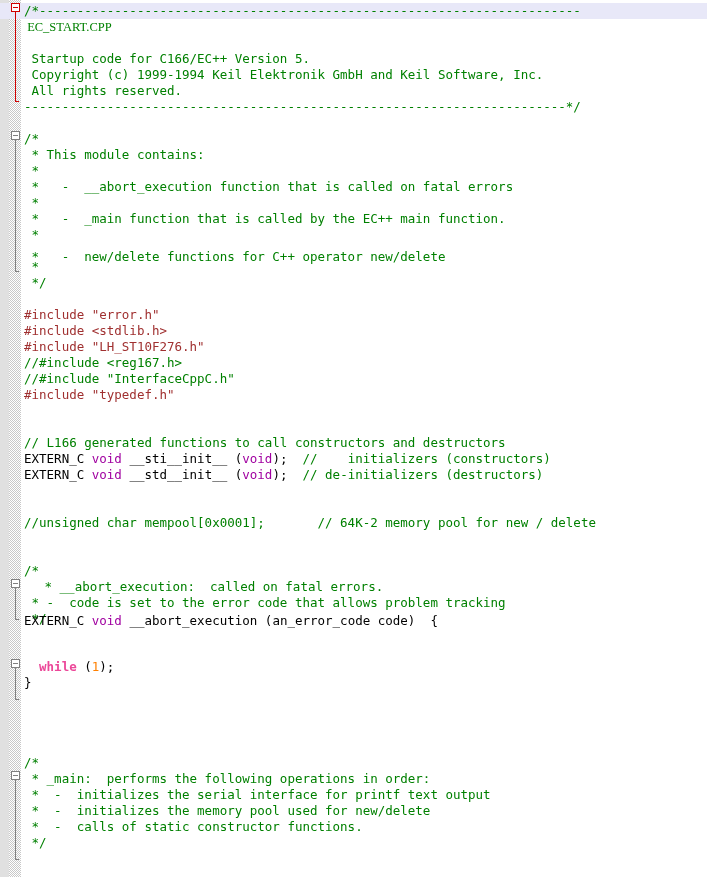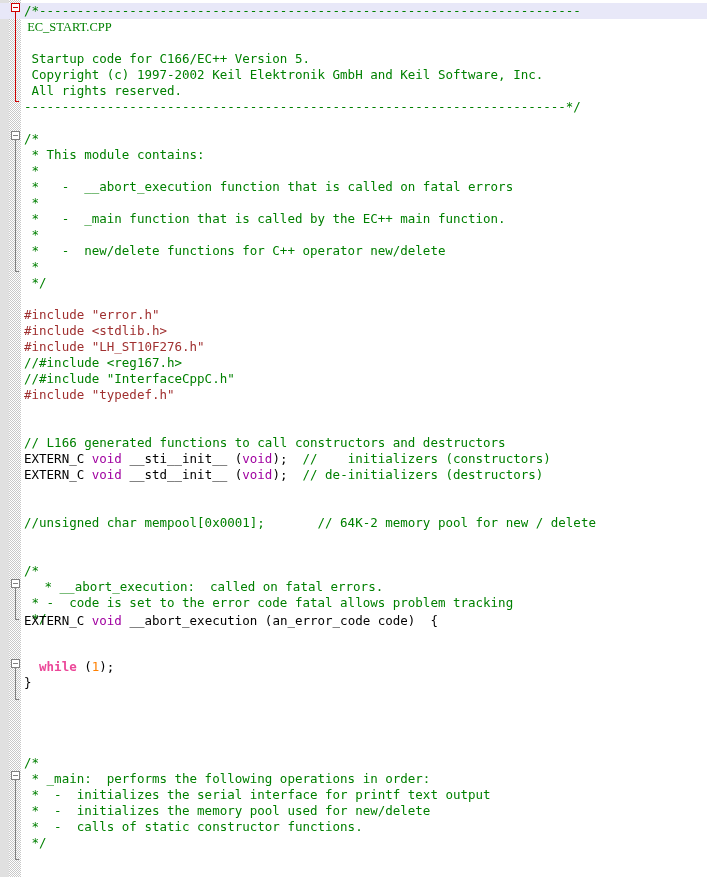--- a/index.html
+++ b/index.html
@@ -117,32 +117,32 @@
 <div id="editor">
 
   <div class="gutter-plain"></div>
   <div class="gutter-fold"></div>
 
   <div class="code-surface" id="code-surface">
       <div class="line current" style="top: 3px;"><span class="txt"><span class="tok-comment">/*------------------------------------------------------------------------</span></span></div>
       <div class="line" style="top: 19px; font-family: Liberation Serif, serif;"><span class="txt"><span class="tok-comment"> EC_START.CPP</span></span></div>
       <div class="line" style="top: 35px;"><span class="txt"></span></div>
       <div class="line" style="top: 51px;"><span class="txt"><span class="tok-comment"> Startup code for C166/EC++ Version 5.</span></span></div>
-      <div class="line" style="top: 67px;"><span class="txt"><span class="tok-comment"> Copyright (c) 1997-2002 Keil Elektronik GmbH and Keil Software, Inc.</span></span></div>
+      <div class="line" style="top: 67px;"><span class="txt"><span class="tok-comment"> Copyright (c) 1999-1994 Keil Elektronik GmbH and Keil Software, Inc.</span></span></div>
       <div class="line" style="top: 83px;"><span class="txt"><span class="tok-comment"> All rights reserved.</span></span></div>
       <div class="line" style="top: 99px;"><span class="txt"><span class="tok-comment">------------------------------------------------------------------------*/</span></span></div>
       <div class="line" style="top: 115px;"><span class="txt"></span></div>
       <div class="line" style="top: 131px;"><span class="txt"><span class="tok-comment">/*</span></span></div>
       <div class="line" style="top: 147px;"><span class="txt"><span class="tok-comment"> * This module contains:</span></span></div>
       <div class="line" style="top: 163px;"><span class="txt"><span class="tok-comment"> *</span></span></div>
       <div class="line" style="top: 179px;"><span class="txt"><span class="tok-comment"> *   -  __abort_execution function that is called on fatal errors</span></span></div>
       <div class="line" style="top: 195px;"><span class="txt"><span class="tok-comment"> *</span></span></div>
       <div class="line" style="top: 211px;"><span class="txt"><span class="tok-comment"> *   -  _main function that is called by the EC++ main function.</span></span></div>
       <div class="line" style="top: 227px;"><span class="txt"><span class="tok-comment"> *</span></span></div>
-      <div class="line" style="top: 243px;"><span class="txt"><span class="tok-comment"> *   -  new/delete functions for C++ operator new/delete</span></span></div>
+      <div class="line" style="top: 249px;"><span class="txt"><span class="tok-comment"> *   -  new/delete functions for C++ operator new/delete</span></span></div>
       <div class="line" style="top: 259px;"><span class="txt"><span class="tok-comment"> *</span></span></div>
       <div class="line" style="top: 275px;"><span class="txt"><span class="tok-comment"> */</span></span></div>
       <div class="line" style="top: 291px;"><span class="txt"></span></div>
       <div class="line" style="top: 307px;"><span class="txt"><span class="tok-pre">#include "error.h"</span></span></div>
       <div class="line" style="top: 323px;"><span class="txt"><span class="tok-pre">#include &lt;stdlib.h&gt;</span></span></div>
       <div class="line" style="top: 339px;"><span class="txt"><span class="tok-pre">#include "LH_ST10F276.h"</span></span></div>
       <div class="line" style="top: 355px;"><span class="txt"><span class="tok-comment">//#include &lt;reg167.h&gt;</span></span></div>
       <div class="line" style="top: 371px;"><span class="txt"><span class="tok-comment">//#include "InterfaceCppC.h"</span></span></div>
       <div class="line" style="top: 387px;"><span class="txt"><span class="tok-pre">#include "typedef.h"</span></span></div>
       <div class="line" style="top: 403px;"><span class="txt"></span></div>
@@ -150,21 +150,21 @@
       <div class="line" style="top: 435px;"><span class="txt"><span class="tok-comment">// L166 generated functions to call constructors and destructors</span></span></div>
       <div class="line" style="top: 451px;"><span class="txt"><span class="tok-ident">EXTERN_C</span><span class="tok-plain"> </span><span class="tok-keyword">void</span><span class="tok-plain"> </span><span class="tok-ident">__sti__init__</span><span class="tok-plain"> (</span><span class="tok-keyword">void</span><span class="tok-plain">);  </span><span class="tok-comment">//    initializers (constructors)</span></span></div>
       <div class="line" style="top: 467px;"><span class="txt"><span class="tok-ident">EXTERN_C</span><span class="tok-plain"> </span><span class="tok-keyword">void</span><span class="tok-plain"> </span><span class="tok-ident">__std__init__</span><span class="tok-plain"> (</span><span class="tok-keyword">void</span><span class="tok-plain">);  </span><span class="tok-comment">// de-initializers (destructors)</span></span></div>
       <div class="line" style="top: 483px;"><span class="txt"></span></div>
       <div class="line" style="top: 499px;"><span class="txt"></span></div>
       <div class="line" style="top: 515px;"><span class="txt"><span class="tok-comment">//unsigned char mempool[0x0001];       // 64K-2 memory pool for new / delete</span></span></div>
       <div class="line" style="top: 531px;"><span class="txt"></span></div>
       <div class="line" style="top: 547px;"><span class="txt"></span></div>
       <div class="line" style="top: 563px;"><span class="txt"><span class="tok-comment">/*</span></span></div>
       <div class="line" style="top: 579px; margin-left: 13px;"><span class="txt"><span class="tok-comment"> * __abort_execution:  called on fatal errors.</span></span></div>
-      <div class="line" style="top: 595px;"><span class="txt"><span class="tok-comment"> * -  code is set to the error code fatal allows problem tracking</span></span></div>
+      <div class="line" style="top: 595px;"><span class="txt"><span class="tok-comment"> * -  code is set to the error code that allows problem tracking</span></span></div>
       <div class="line" style="top: 611px;"><span class="txt"><span class="tok-comment"> */</span></span></div>
       <div class="line" style="top: 627px;"><span class="txt"></span></div>
       <div class="line" style="top: 613px;"><span class="txt"><span class="tok-ident">EXTERN_C</span><span class="tok-plain"> </span><span class="tok-keyword">void</span><span class="tok-plain"> </span><span class="tok-ident">__abort_execution</span><span class="tok-plain"> (an_error_code code)  {</span></span></div>
       <div class="line" style="top: 659px;"><span class="txt"><span class="tok-plain">  </span><span class="tok-control">while</span><span class="tok-plain"> (</span><span class="tok-number">1</span><span class="tok-plain">);</span></span></div>
       <div class="line" style="top: 675px;"><span class="txt"><span class="tok-plain">}</span></span></div>
       <div class="line" style="top: 691px;"><span class="txt"></span></div>
       <div class="line" style="top: 707px;"><span class="txt"></span></div>
       <div class="line" style="top: 723px;"><span class="txt"></span></div>
       <div class="line" style="top: 739px;"><span class="txt"></span></div>
       <div class="line" style="top: 755px;"><span class="txt"><span class="tok-comment">/*</span></span></div>

